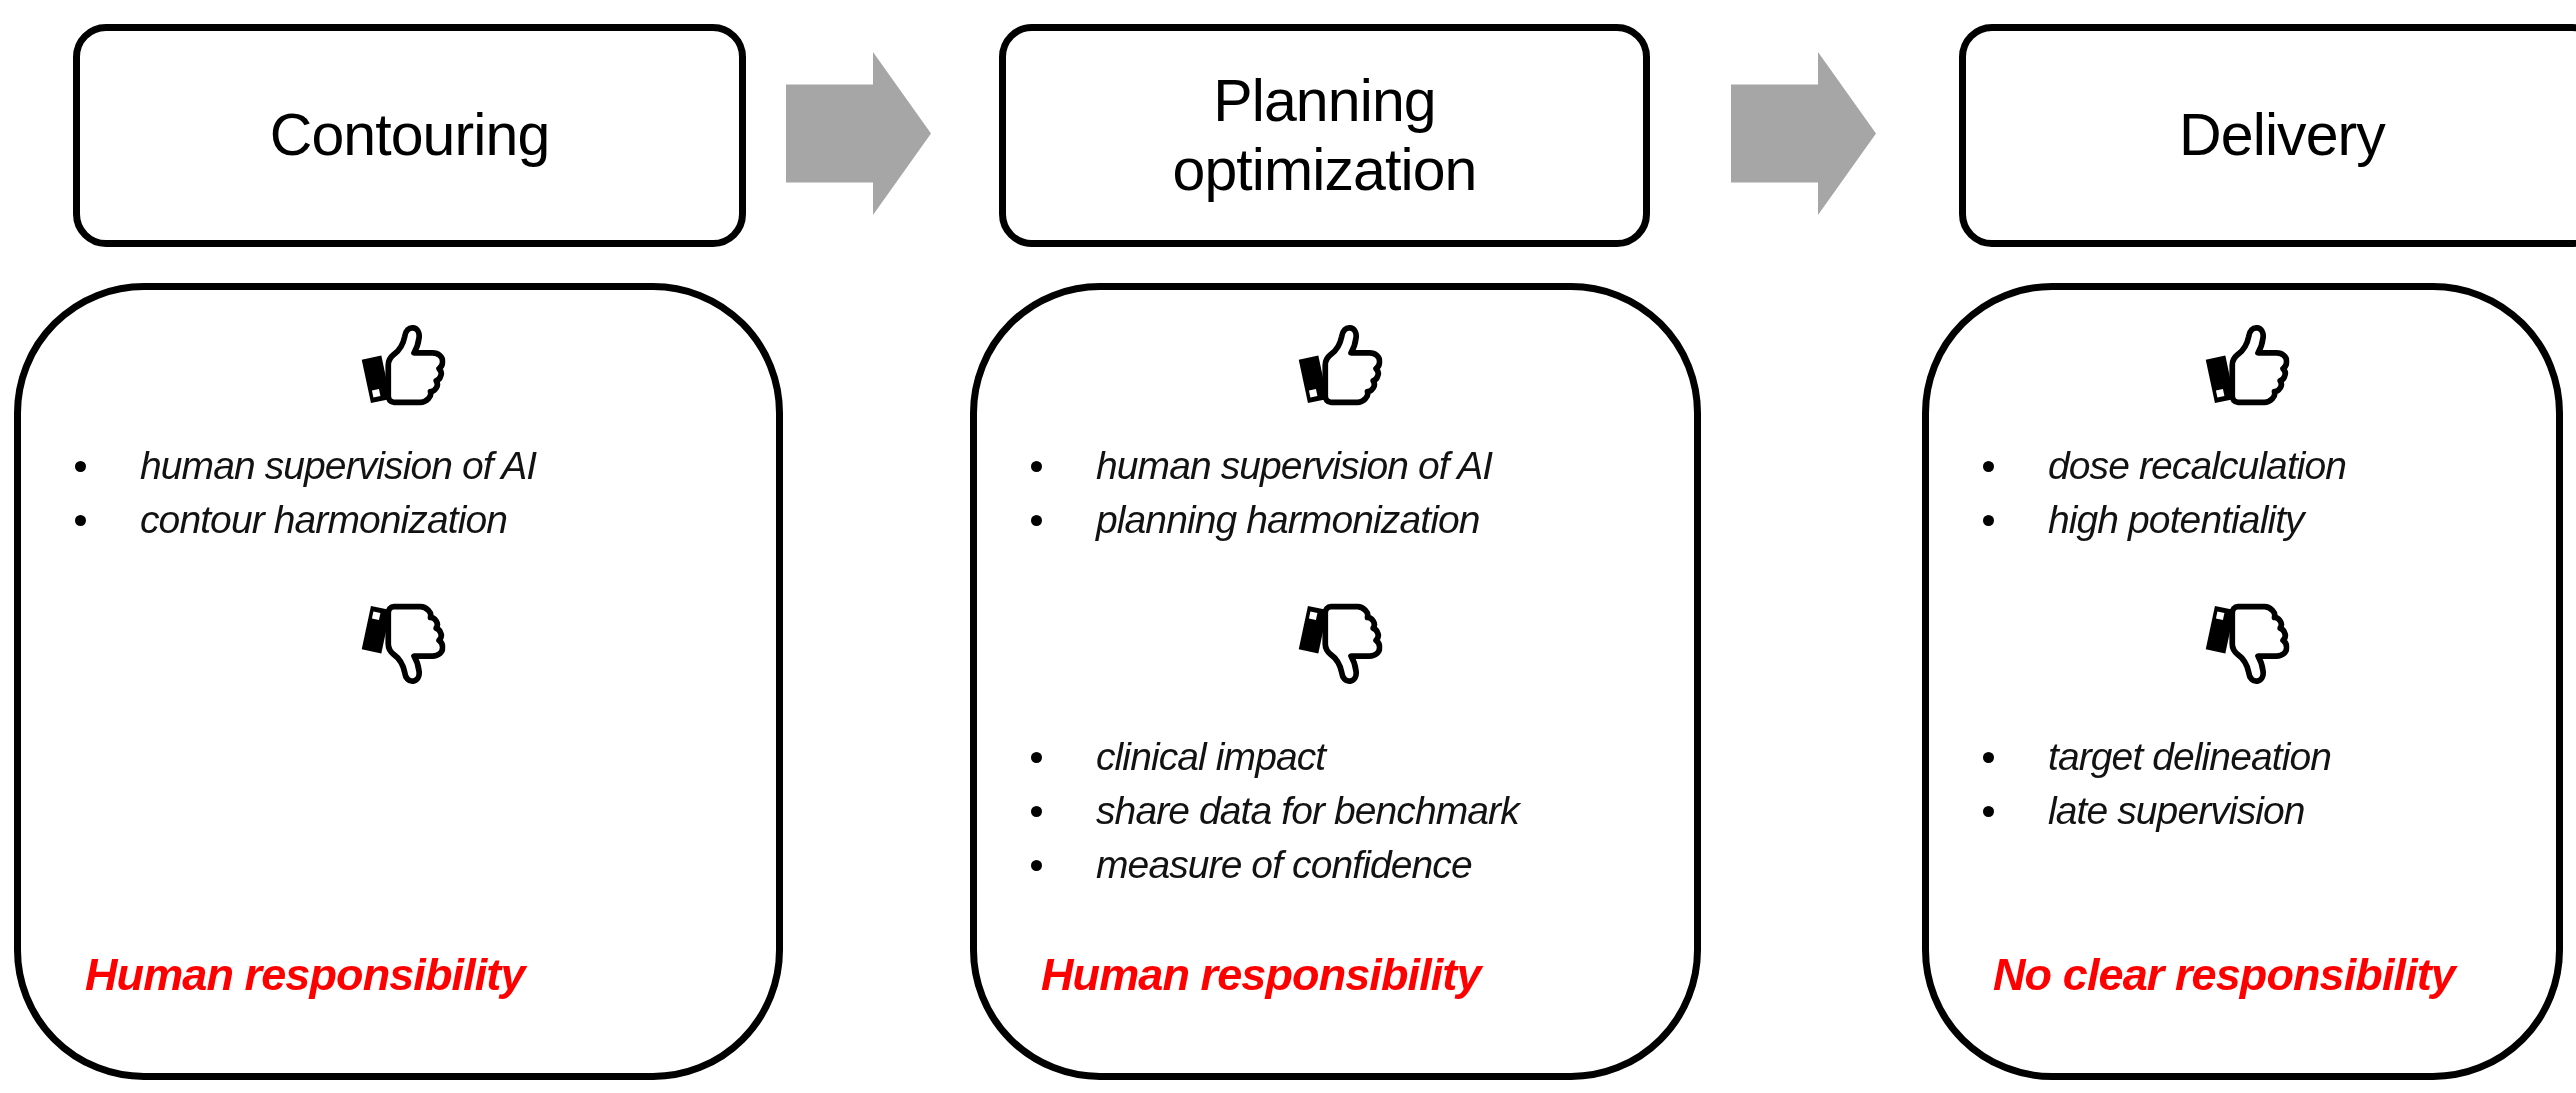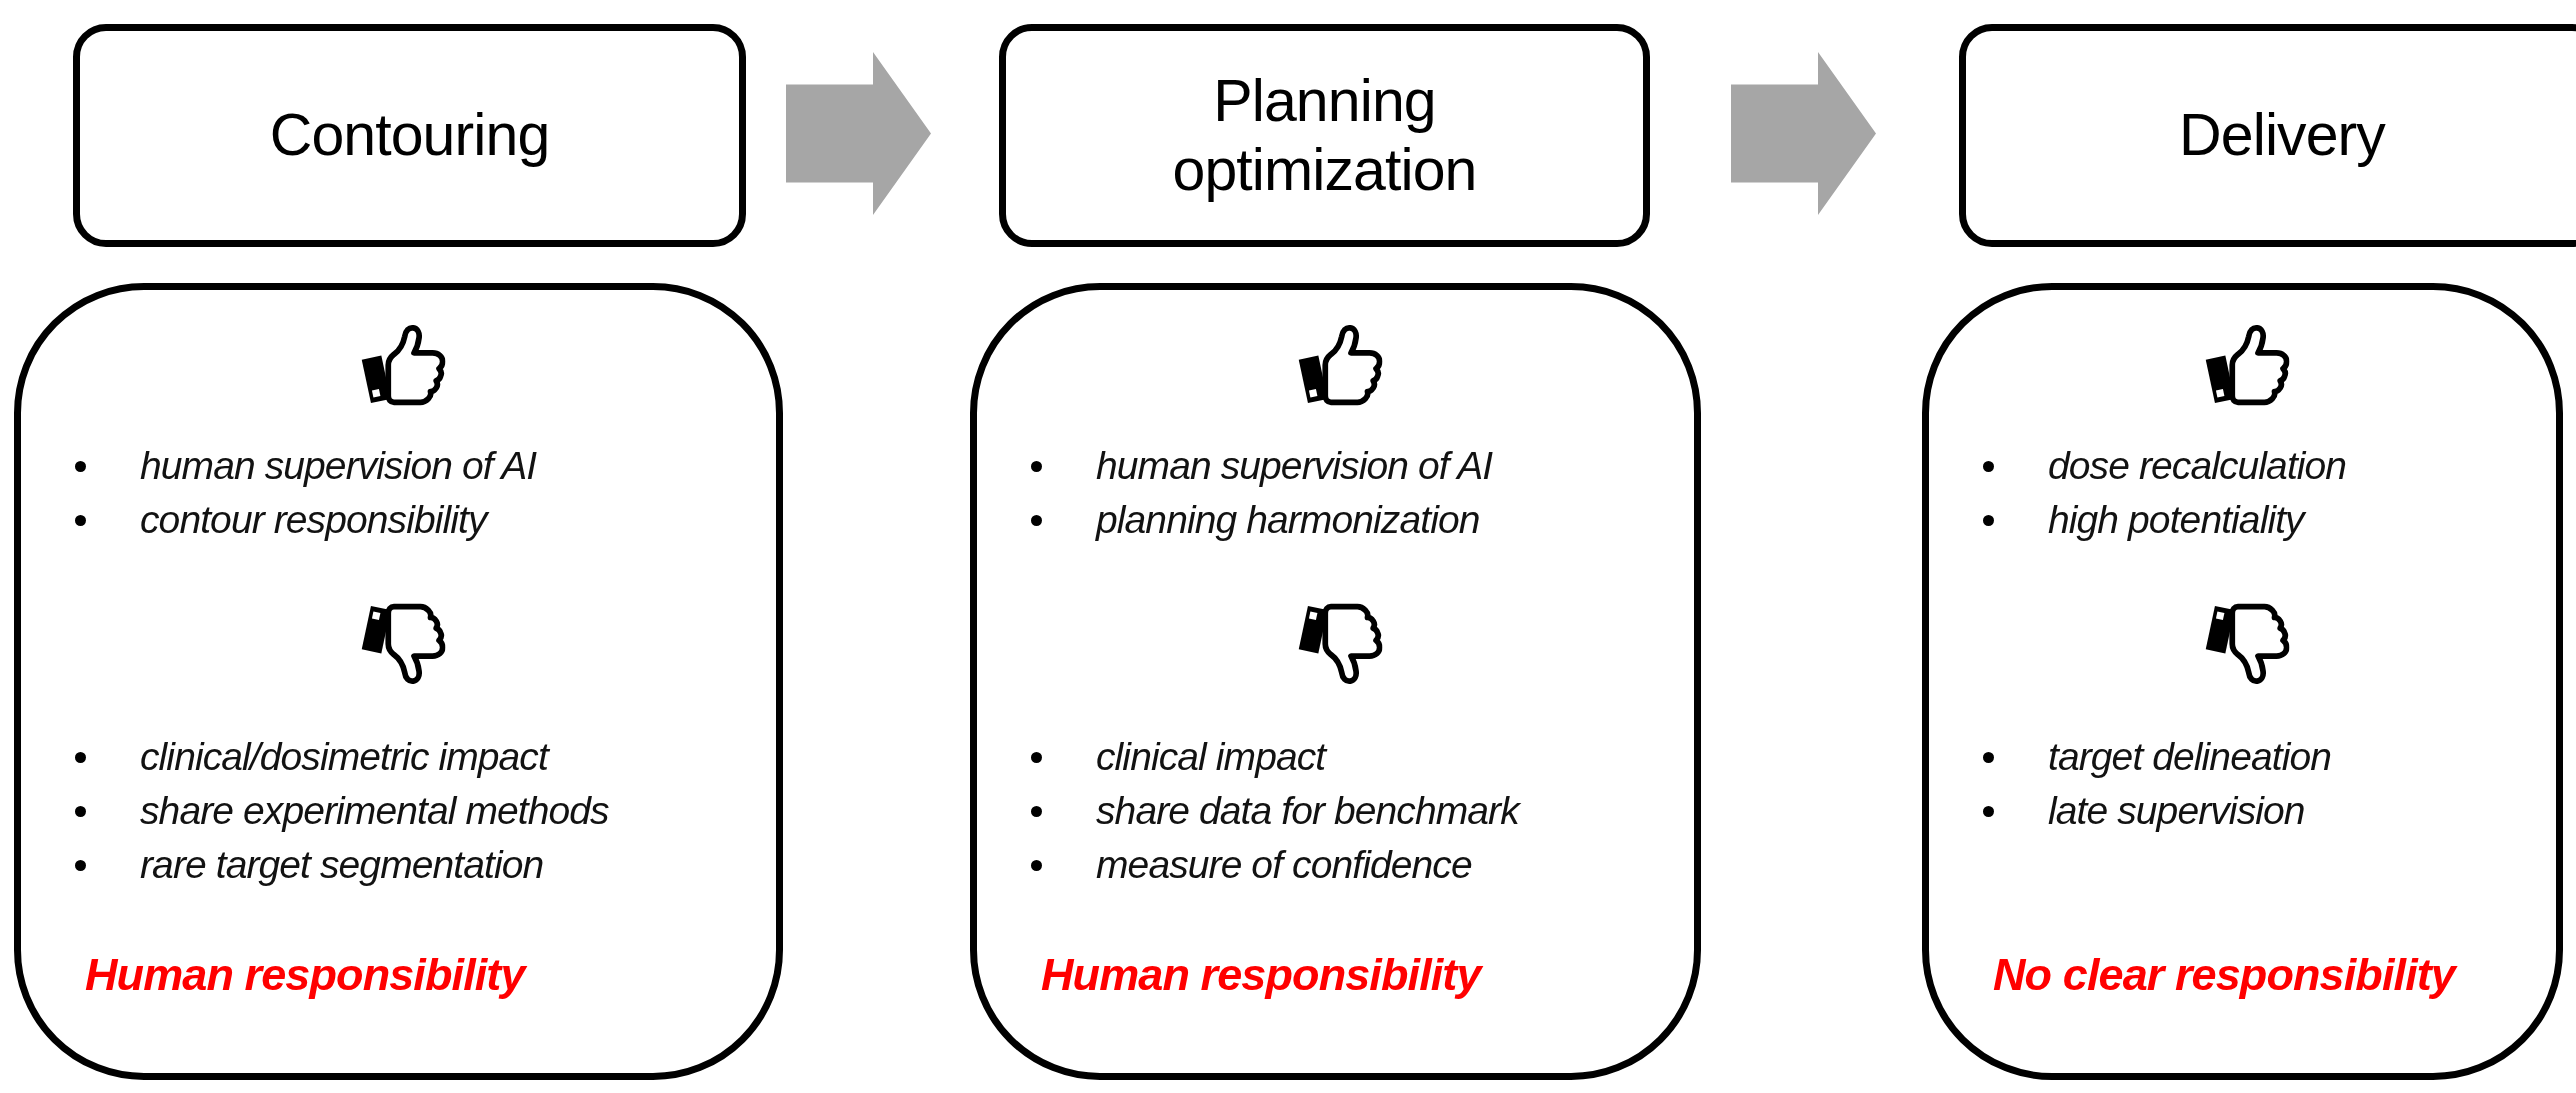--- a/index.html
+++ b/index.html
@@ -84,36 +84,31 @@
       <svg class="thumb up" viewBox="0 0 130 125" aria-hidden="true">
         <g transform="rotate(-12 38 88)">
           <rect x="20" y="52" width="28" height="62" fill="#000"></rect>
           <rect x="25" y="97" width="10" height="10" fill="#fff"></rect>
         </g>
         <path d="M58 116 C53 116 50 112 50 107 L50 64 C50 58 53 53 58 49 C65 44 71 34 73 24 C74 16 79 11 85 12 C91 13 94 19 93 26 C92 34 89 42 86 47 L112 47 C120 47 126 52 126 59 C126 63 124 67 121 69 C124 72 125 76 123 80 C122 83 120 85 117 86 C119 89 119 93 117 96 C115 99 112 101 109 101 C110 104 109 108 106 111 C103 114 99 116 95 116 Z" fill="#fff" stroke="#000" stroke-width="8" stroke-linejoin="round"></path>
       </svg>
 
       <ul class="bullet-list pros">
         <li>human supervision of AI</li>
-        <li>contour responsibility</li>
+        <li>contour harmonization</li>
       </ul>
 
       <svg class="thumb down" viewBox="0 0 130 125" aria-hidden="true">
         <g transform="rotate(-12 38 88)">
           <rect x="20" y="52" width="28" height="62" fill="#000"></rect>
           <rect x="25" y="97" width="10" height="10" fill="#fff"></rect>
         </g>
         <path d="M58 116 C53 116 50 112 50 107 L50 64 C50 58 53 53 58 49 C65 44 71 34 73 24 C74 16 79 11 85 12 C91 13 94 19 93 26 C92 34 89 42 86 47 L112 47 C120 47 126 52 126 59 C126 63 124 67 121 69 C124 72 125 76 123 80 C122 83 120 85 117 86 C119 89 119 93 117 96 C115 99 112 101 109 101 C110 104 109 108 106 111 C103 114 99 116 95 116 Z" fill="#fff" stroke="#000" stroke-width="8" stroke-linejoin="round"></path>
       </svg>
 
-      <ul class="bullet-list cons">
-        <li>clinical/dosimetric impact</li>
-        <li>share experimental methods</li>
-        <li>rare target segmentation</li>
-      </ul>
 
       <div class="verdict">Human responsibility</div>
     </div>
   </div>
 
   <div class="body-box" style="left:970px;width:731px;">
     <div class="body-inner">
       <svg class="thumb up" viewBox="0 0 130 125" aria-hidden="true">
         <g transform="rotate(-12 38 88)">
           <rect x="20" y="52" width="28" height="62" fill="#000"></rect>

